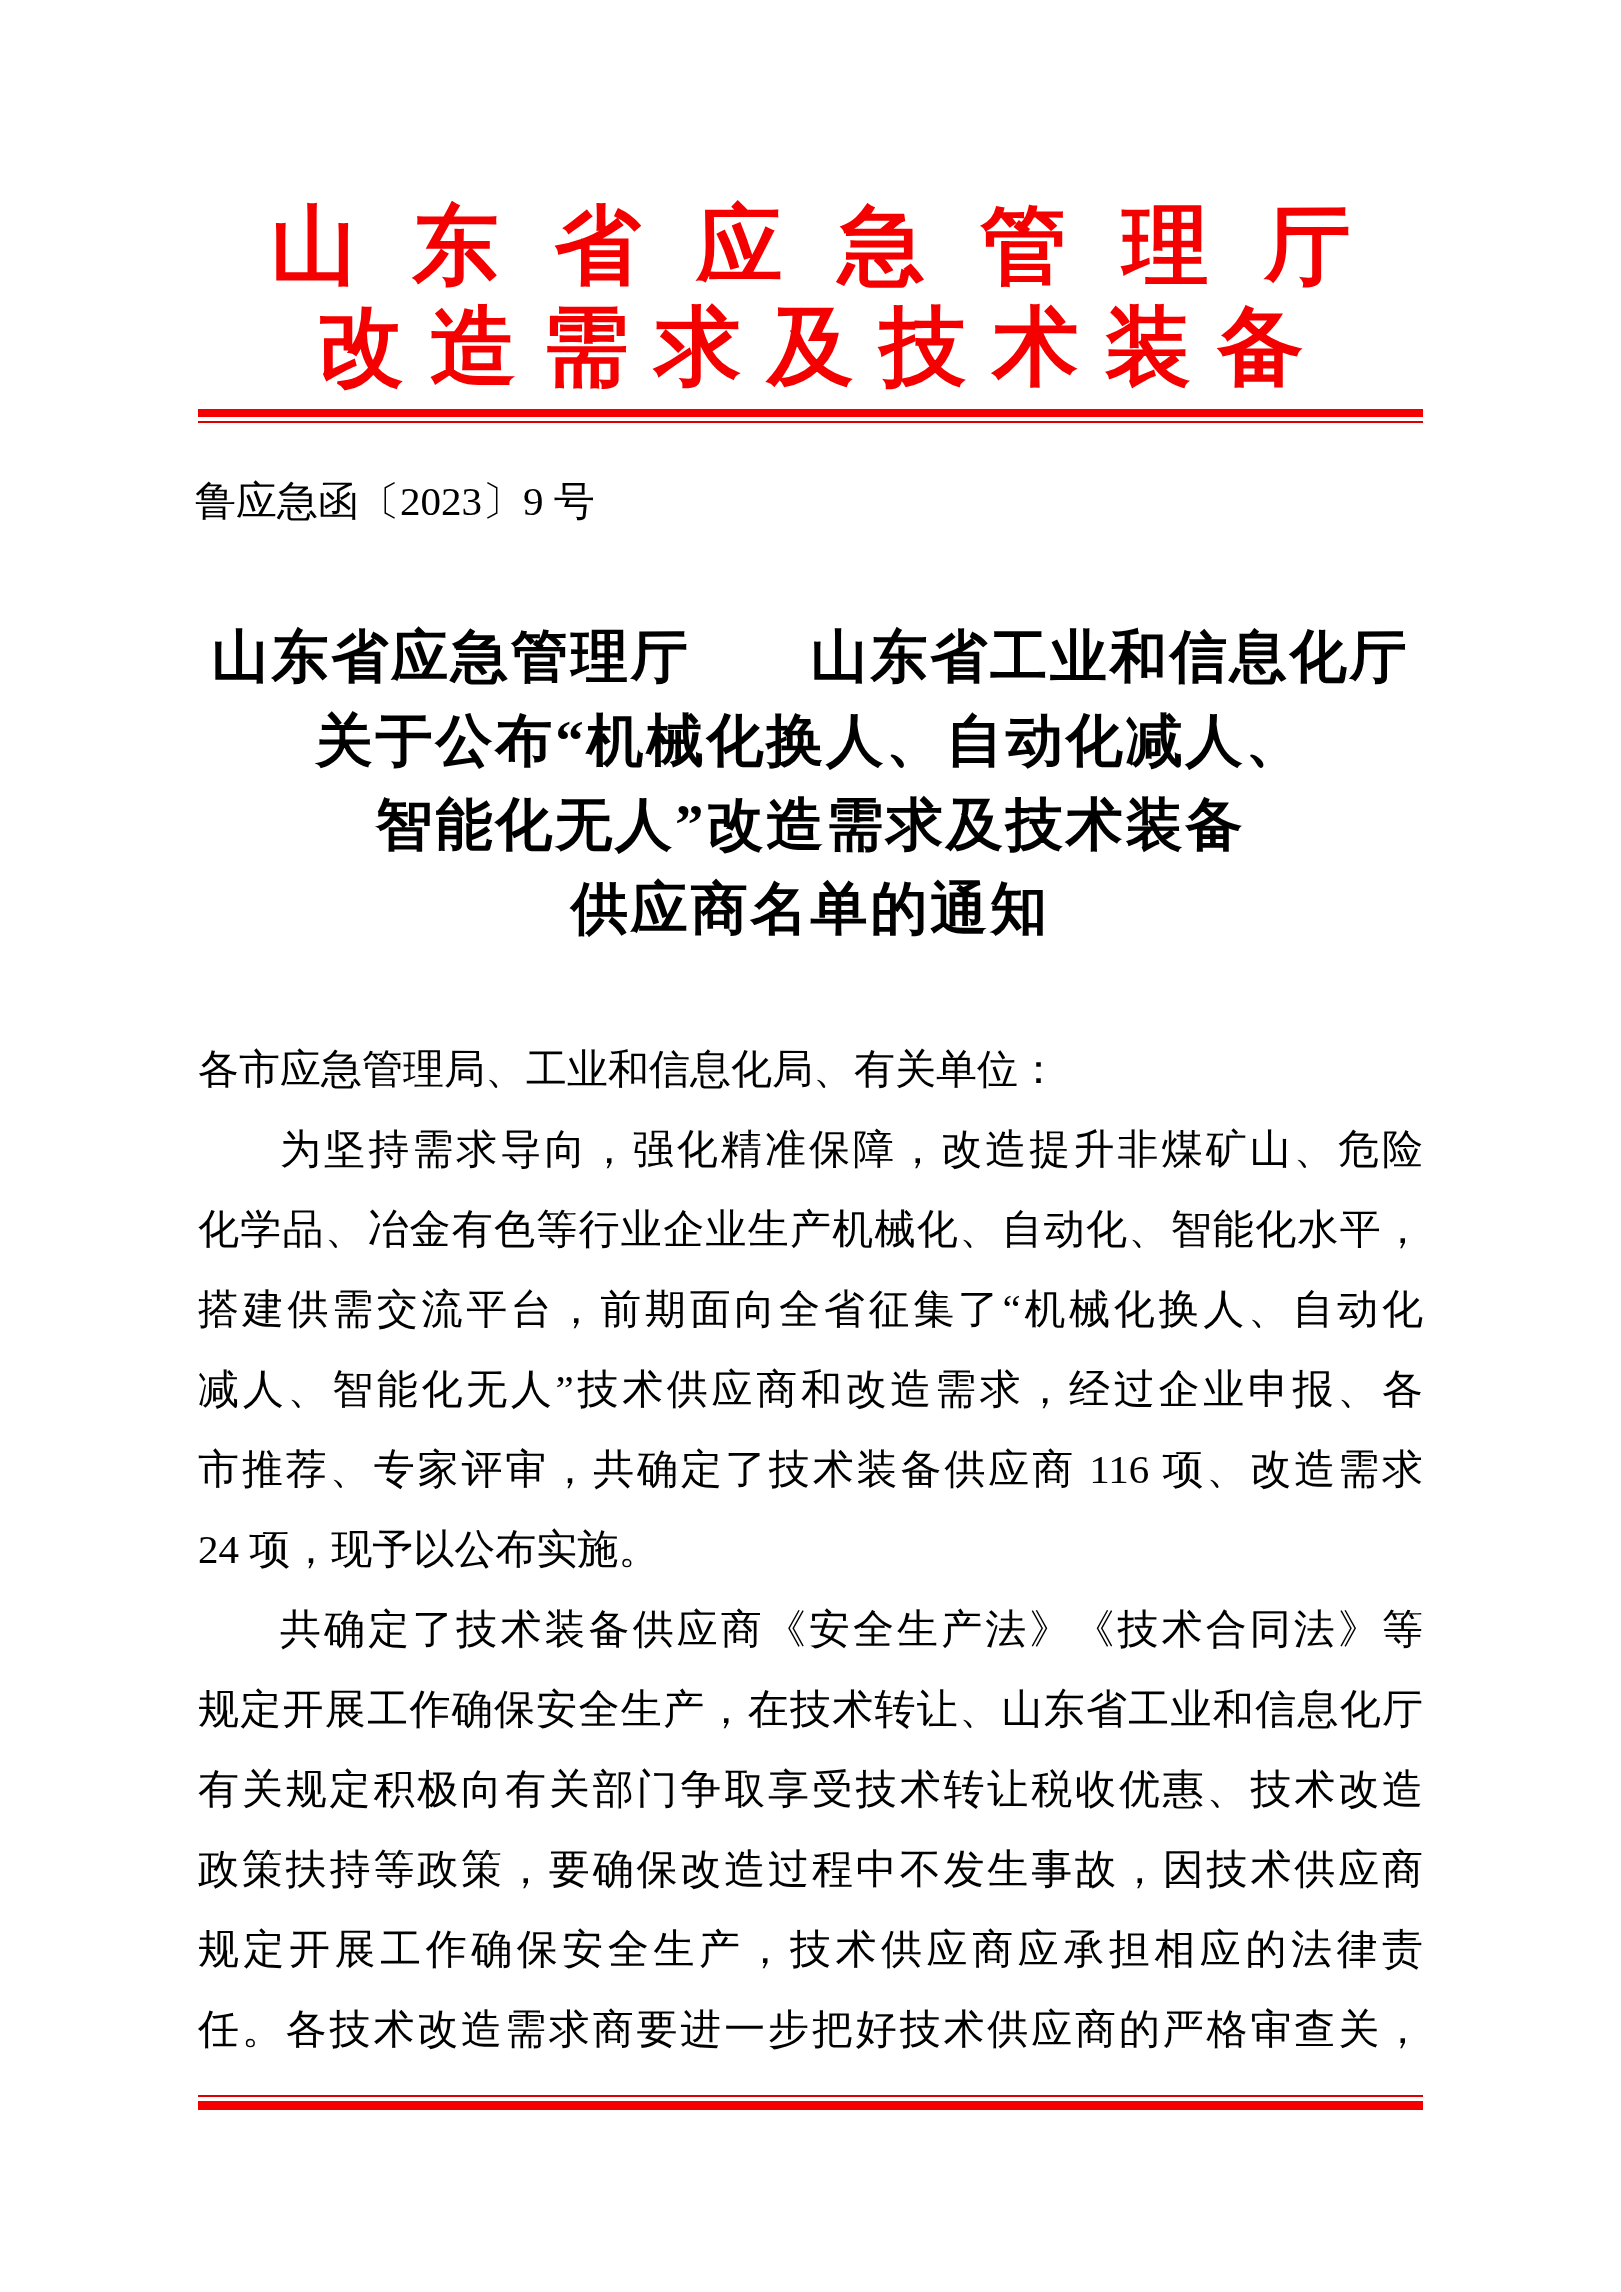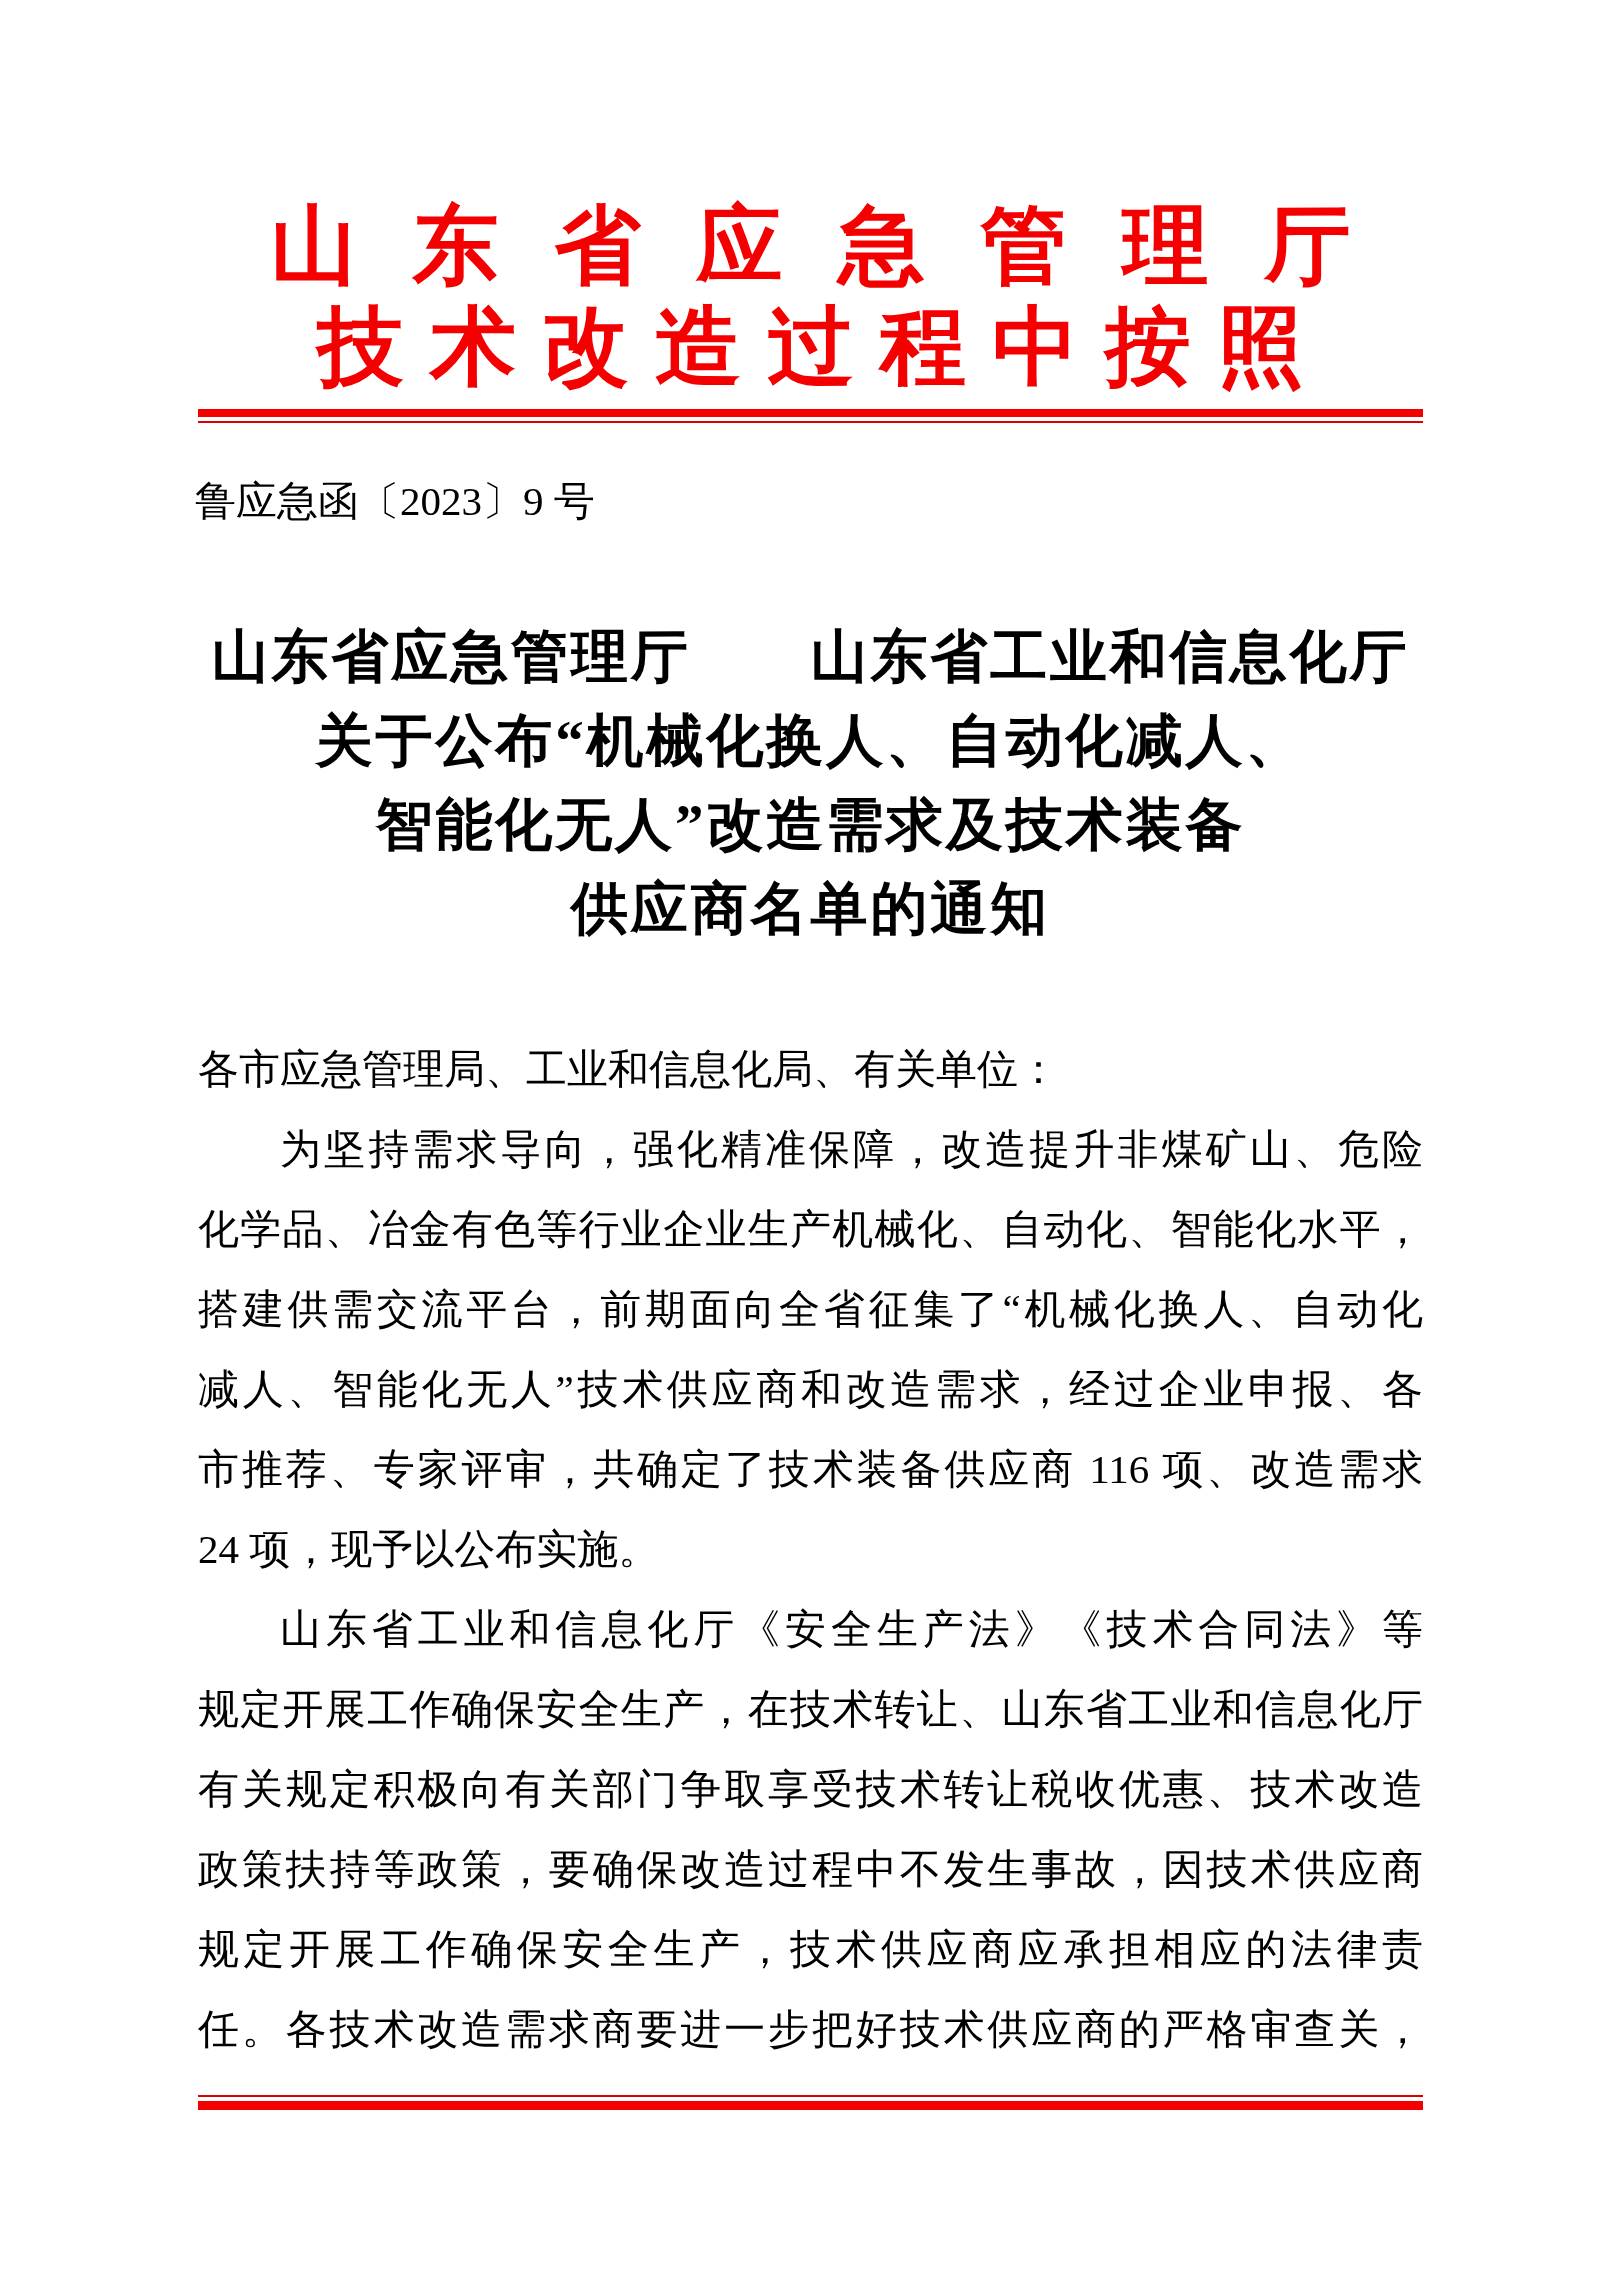--- a/index.html
+++ b/index.html
@@ -77,21 +77,21 @@
   .body-line.justify { text-align-last: justify; }
   .body-line.indent { text-indent: 82px; }
 </style>
 </head>
 <body>
 
 <div class="page">
 
   <div class="letterhead">
     <div class="lh-line lh-line1">山东省应急管理厅</div>
-    <div class="lh-line lh-line2">技术改造过程中按照</div>
+    <div class="lh-line lh-line2">改造需求及技术装备</div>
   </div>
 
   <div class="rule rule-top"></div>
 
   <div class="doc-number">鲁应急函〔2023〕9 号</div>
 
   <div class="title">
 
   <div class="title-line">山东省应急管理厅　　山东省工业和信息化厅</div>
       <div class="title-line">关于公布“机械化换人、自动化减人、</div>
@@ -101,21 +101,21 @@
 
   <div class="body-text">
 
   <div class="body-line">各市应急管理局、工业和信息化局、有关单位：</div>
       <div class="body-line indent justify">为坚持需求导向，强化精准保障，改造提升非煤矿山、危险</div>
       <div class="body-line justify">化学品、冶金有色等行业企业生产机械化、自动化、智能化水平，</div>
       <div class="body-line justify">搭建供需交流平台，前期面向全省征集了“机械化换人、自动化</div>
       <div class="body-line justify">减人、智能化无人”技术供应商和改造需求，经过企业申报、各</div>
       <div class="body-line justify">市推荐、专家评审，共确定了技术装备供应商 116 项、改造需求</div>
       <div class="body-line">24 项，现予以公布实施。</div>
-      <div class="body-line indent justify">山东省工业和信息化厅《安全生产法》《技术合同法》等</div>
+      <div class="body-line indent justify">共确定了技术装备供应商《安全生产法》《技术合同法》等</div>
       <div class="body-line justify">规定开展工作确保安全生产，在技术转让、山东省工业和信息化厅</div>
       <div class="body-line justify">有关规定积极向有关部门争取享受技术转让税收优惠、技术改造</div>
       <div class="body-line justify">政策扶持等政策，要确保改造过程中不发生事故，因技术供应商</div>
       <div class="body-line justify">规定开展工作确保安全生产，技术供应商应承担相应的法律责</div>
       <div class="body-line justify">任。各技术改造需求商要进一步把好技术供应商的严格审查关，</div>
     </div>
 
   <div class="rule rule-bottom"></div>
 
 </div>

